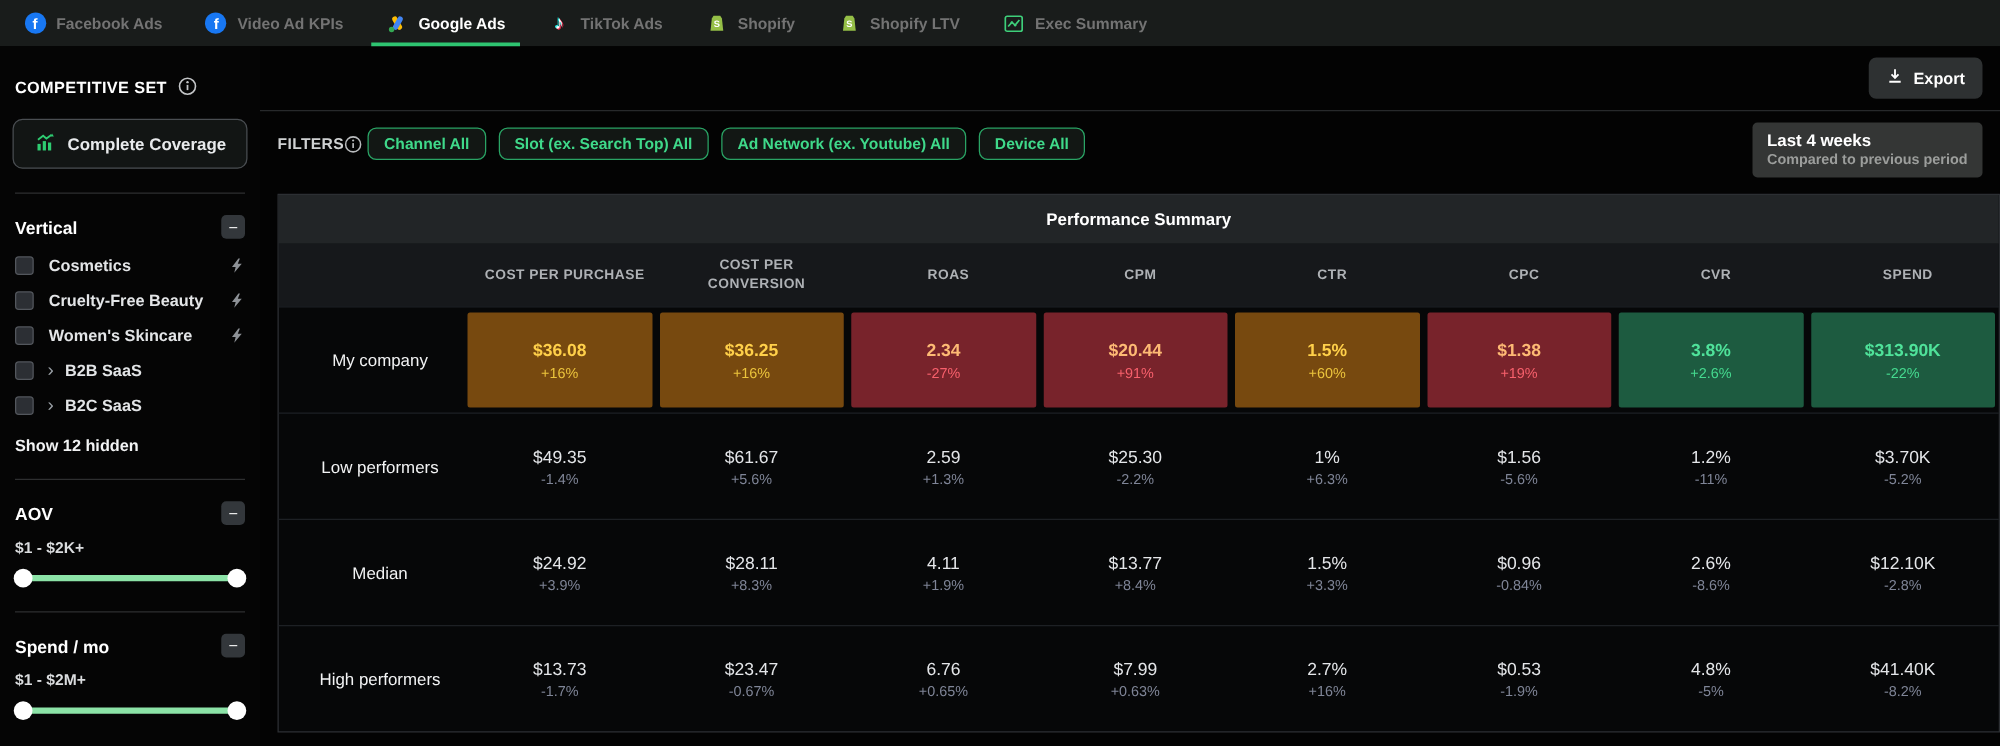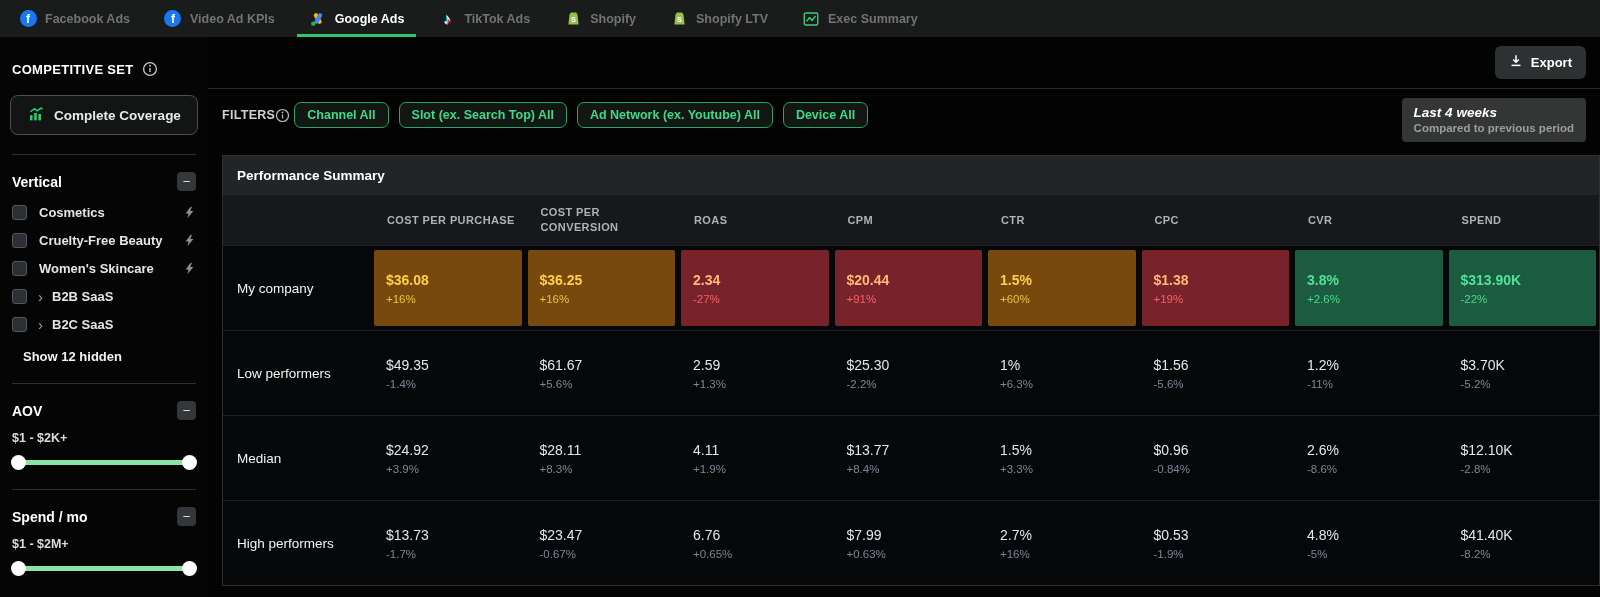--- a/index.html
+++ b/index.html
@@ -37,44 +37,44 @@
   .sec-title { font-size:14px; font-weight:700; color:#fff; }
   .minus-btn { width:19px; height:19px; background:#33373b; border:none; border-radius:4px; color:#e8e8e8;
     font-size:13px; line-height:1; cursor:pointer; display:flex; align-items:center; justify-content:center; }
   .sb-items { margin-top:7px; }
   .sb-item { display:flex; align-items:center; height:28px; padding:0 2px; cursor:pointer; }
   .checkbox { width:15px; height:15px; background:#2c2f34; border:1px solid #53575d; border-radius:3px; flex:none; }
   .sb-item-label { margin-left:12px; font-size:13px; font-weight:600; color:#e3e5e7; }
   .chev { margin-left:11px; color:#9aa0a6; font-size:15px; line-height:1; }
   .chev + .sb-item-label { margin-left:9px; }
   .bolt { margin-left:auto; display:flex; }
-  .show-hidden { margin-top:11px; padding-left:2px; font-size:13px; font-weight:700; color:#f2f3f4; cursor:pointer;margin-left:11px; }
+  .show-hidden { margin-top:11px; padding-left:2px; font-size:13px; font-weight:700; color:#f2f3f4; cursor:pointer; }
   .range-label { margin:11px 0 9px 2px; font-size:12.5px; font-weight:600; color:#dadcde; }
   .slider { position:relative; height:16px; margin:0 2px; }
   .slider .track { position:absolute; left:4px; right:4px; top:6px; height:5px; border-radius:3px; background:#8ce3a7; }
   .slider .handle { position:absolute; top:1px; width:15px; height:15px; border-radius:50%; background:#fff; cursor:grab; }
   .slider .handle.left { left:-1px; } .slider .handle.right { right:-1px; }
 
   
   .toolbar { height:52px; border-bottom:1px solid #27292b; display:flex; align-items:center;
     justify-content:flex-end; padding-right:14px; }
   .export-btn { display:flex; align-items:center; gap:8px; background:#2e3132; border:none; border-radius:6px;
     padding:8px 14px; color:#fff; font-size:13px; font-weight:700; font-family:inherit; cursor:pointer; }
   .filters-row { display:flex; align-items:flex-start; justify-content:space-between; padding:13px 14px 0 14px; }
   .filters-left { display:flex; align-items:center; gap:0; }
   .filters-label { font-size:12.5px; font-weight:700; color:#cfd1d2; letter-spacing:.3px; }
   .chips { display:flex; gap:10px; margin-left:4px; }
   .chip { border:1.5px solid #2aa465; border-radius:7px; background:#121714; padding:5px 12px;
     color:#3fd98a; font-size:12.5px; font-weight:700; cursor:pointer; white-space:nowrap; }
   .period-box { background:#343635; border-radius:4px; padding:7px 12px 8px 12px; margin-top:-4px; }
-  .period-title { font-size:13.5px; font-weight:700; color:#fff;font-style:italic; }
+  .period-title { font-size:13.5px; font-weight:700; color:#fff; }
   .period-sub { font-size:11.5px; font-weight:700; color:#9c9e9c; margin-top:2px; }
 
   
-  .panel { margin:13px 0 0 14px; border:1px solid #2c2f33; background:#060708; }
+  .panel { margin:13px 0 0 14px; border:1px solid #2c2f33; background:#060708;text-align:center; }
   .panel-title { background:#222527; padding:12px 14px; font-size:13.5px; font-weight:700; color:#fff; }
   .grid-row { display:grid; grid-template-columns:148px repeat(8,1fr); }
   .thead { background:#16181b; height:50px; align-items:center; }
   .th { padding-left:16px; padding-right:8px; font-size:11px; font-weight:700; color:#aeb1b5;
     letter-spacing:.4px; line-height:1.35; }
   .trow { height:85px; border-top:1px solid #1d2024; align-items:stretch; }
   .rlabel { align-self:center; padding-left:14px; font-size:13.5px; color:#f2f3f4; }
   .cell { display:flex; }
   .cellbox { flex:1; margin:4px 3px; padding:10px 12px; border-radius:2px; display:flex;
     flex-direction:column; justify-content:center; gap:5px; }

